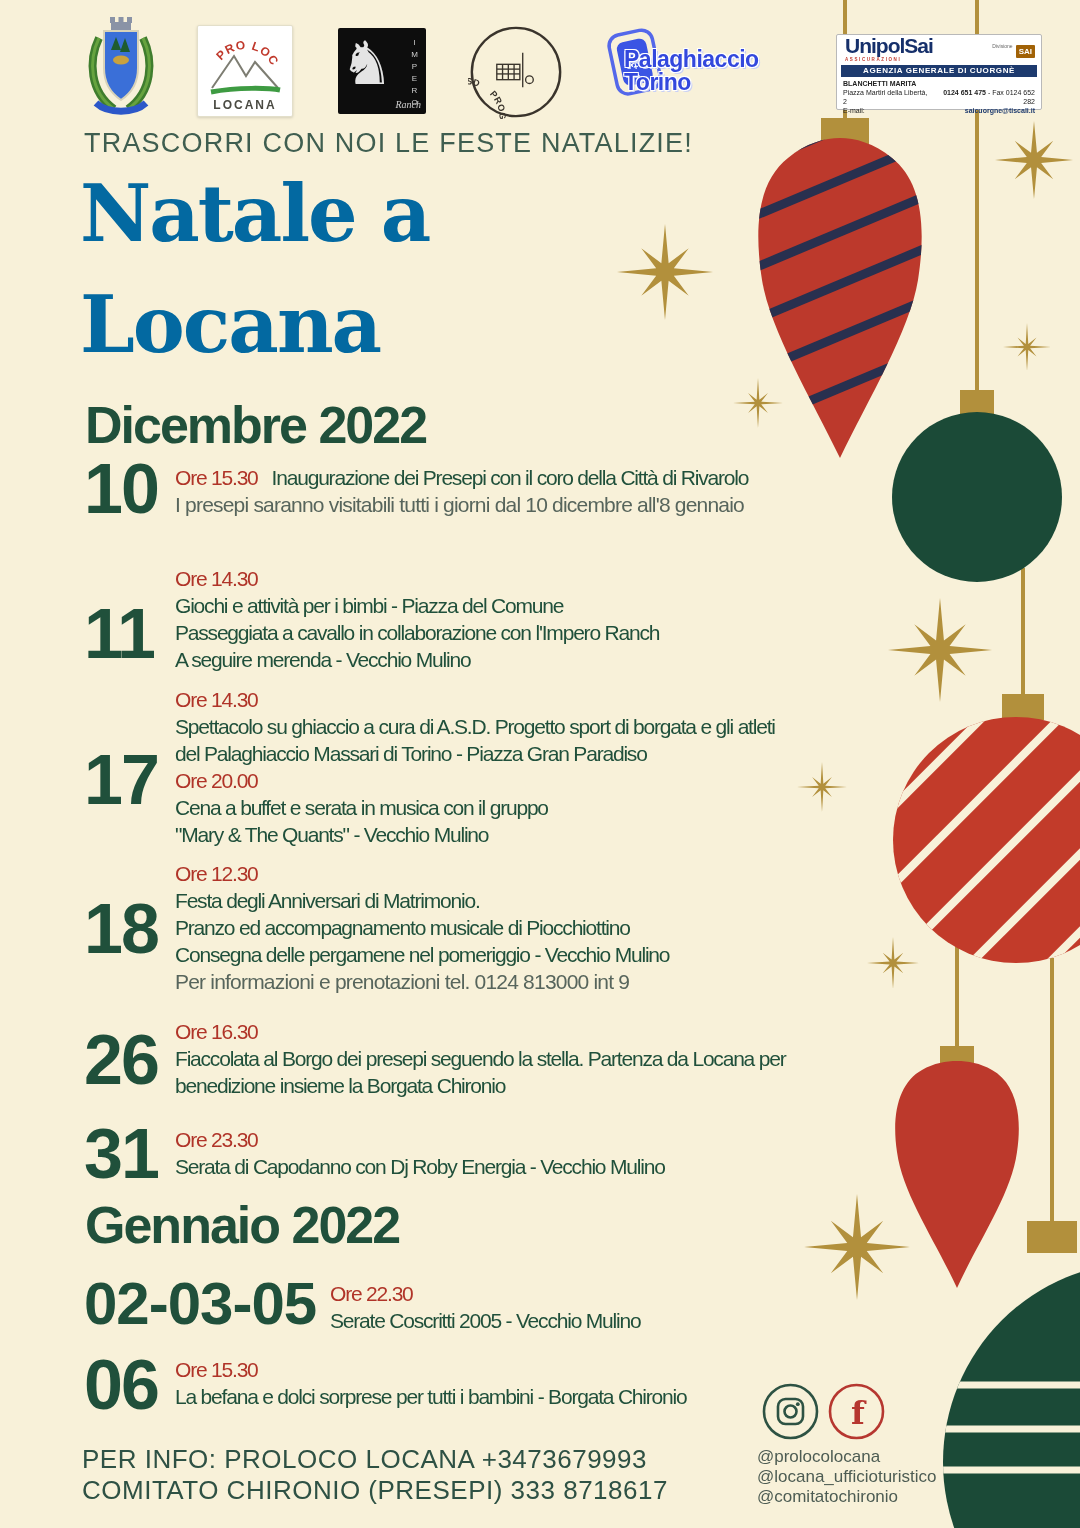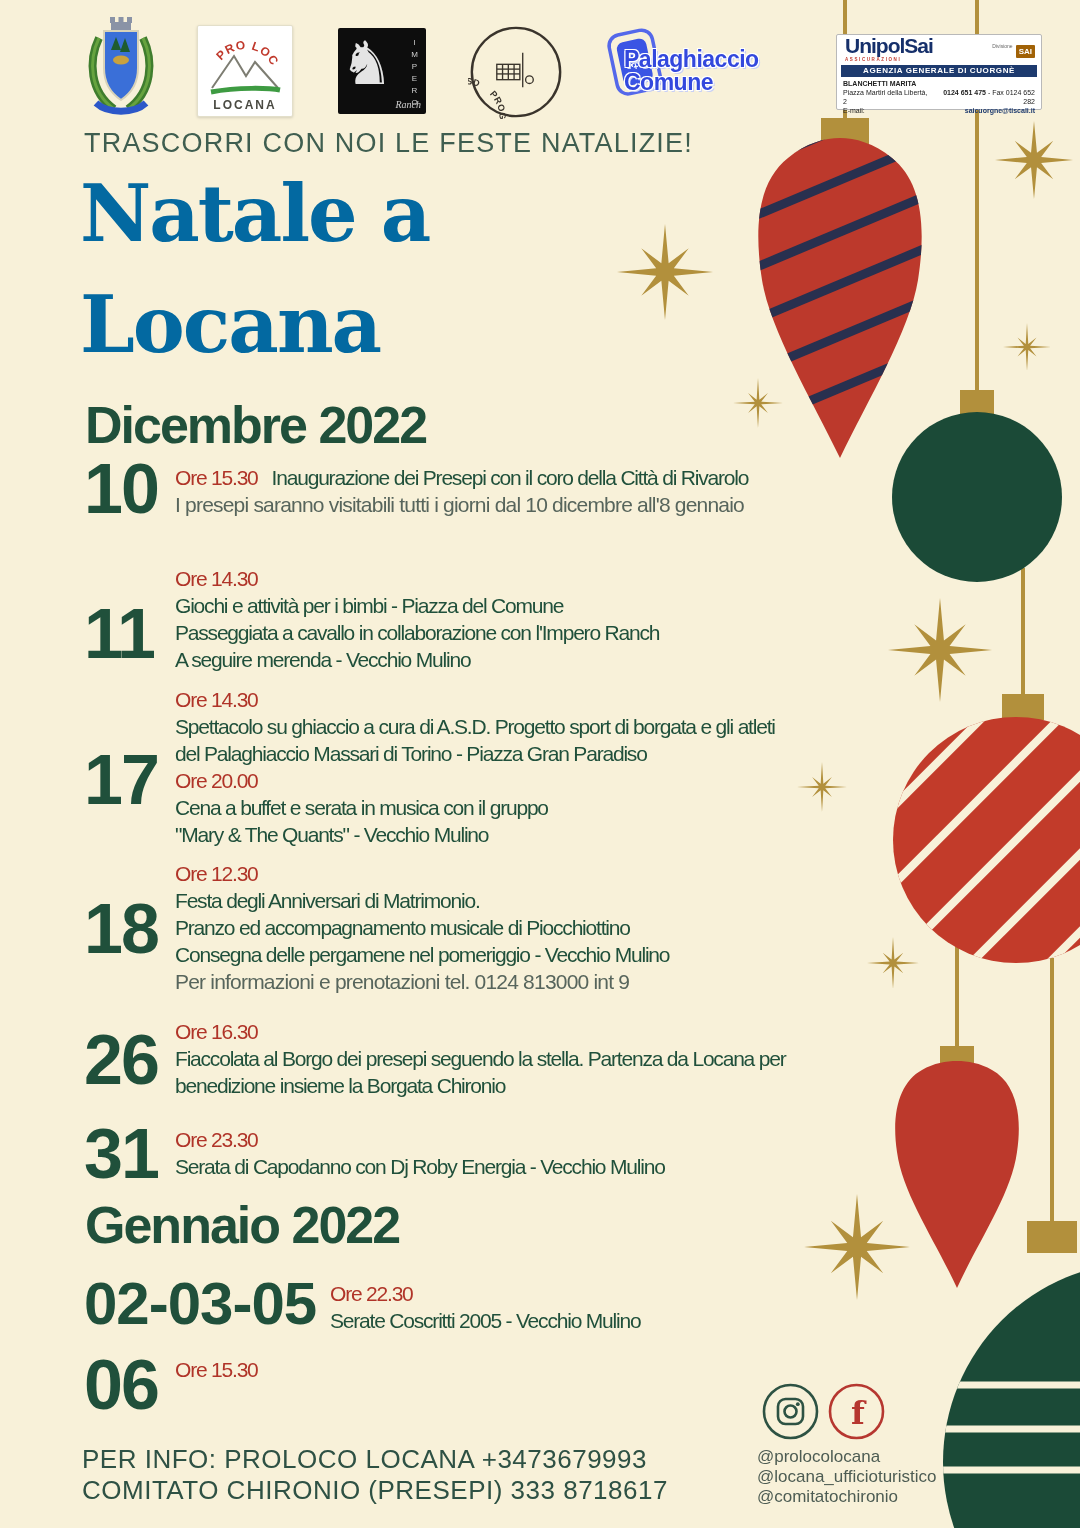--- a/index.html
+++ b/index.html
@@ -204,21 +204,21 @@
 
     <svg class="abs" style="left:606px;top:24px" width="58" height="78" viewBox="0 0 58 78">
       <g transform="rotate(-12 29 39)">
         <rect x="7" y="8" width="44" height="60" rx="11" fill="#f8f1d9" stroke="#5468ea" stroke-width="3.5"></rect>
         <rect x="14" y="16" width="30" height="44" rx="7" fill="#3b55e4"></rect>
         <text x="29" y="45" text-anchor="middle" font-size="19" fill="#ffffff">❄</text>
       </g>
     </svg>
     <div class="abs pala-text">
       <div>Palaghiaccio</div>
-      <div>Comune</div>
+      <div>Torino</div>
     </div>
 
     <div class="abs uni">
       <div class="uni-top">
         <div class="uni-brand">UnipolSai</div>
         <div class="uni-sub">ASSICURAZIONI</div>
         <div class="uni-right">
           <span class="uni-div">Divisione</span><span class="uni-sai">SAI</span>
         </div>
       </div>
@@ -295,20 +295,21 @@
 
     <div class="abs day wide" style="left:84px;top:1274px">02-03-05</div>
     <div class="abs body" style="left:330px;top:1280px">
       <div class="l t">Ore 22.30</div>
       <div class="l">Serate Coscritti 2005 - Vecchio Mulino</div>
     </div>
 
     <div class="abs day" style="left:84px;top:1350px">06</div>
     <div class="abs body" style="left:175px;top:1356px">
       <div class="l t">Ore 15.30</div>
+      <div class="l">La befana e dolci sorprese per tutti i bambini - Borgata Chironio</div>
     </div>
 
     <div class="abs footer-info">
       <div>PER INFO: PROLOCO LOCANA +3473679993</div>
       <div>COMITATO CHIRONIO (PRESEPI) 333 8718617</div>
     </div>
 
     <svg class="abs" style="left:762px;top:1383px" width="57" height="57" viewBox="0 0 57 57">
       <circle cx="28.5" cy="28.5" r="26.5" fill="none" stroke="#2d5243" stroke-width="2.6"></circle>
       <rect x="16" y="16" width="25" height="25" rx="7.5" fill="none" stroke="#2d5243" stroke-width="2.6"></rect>

